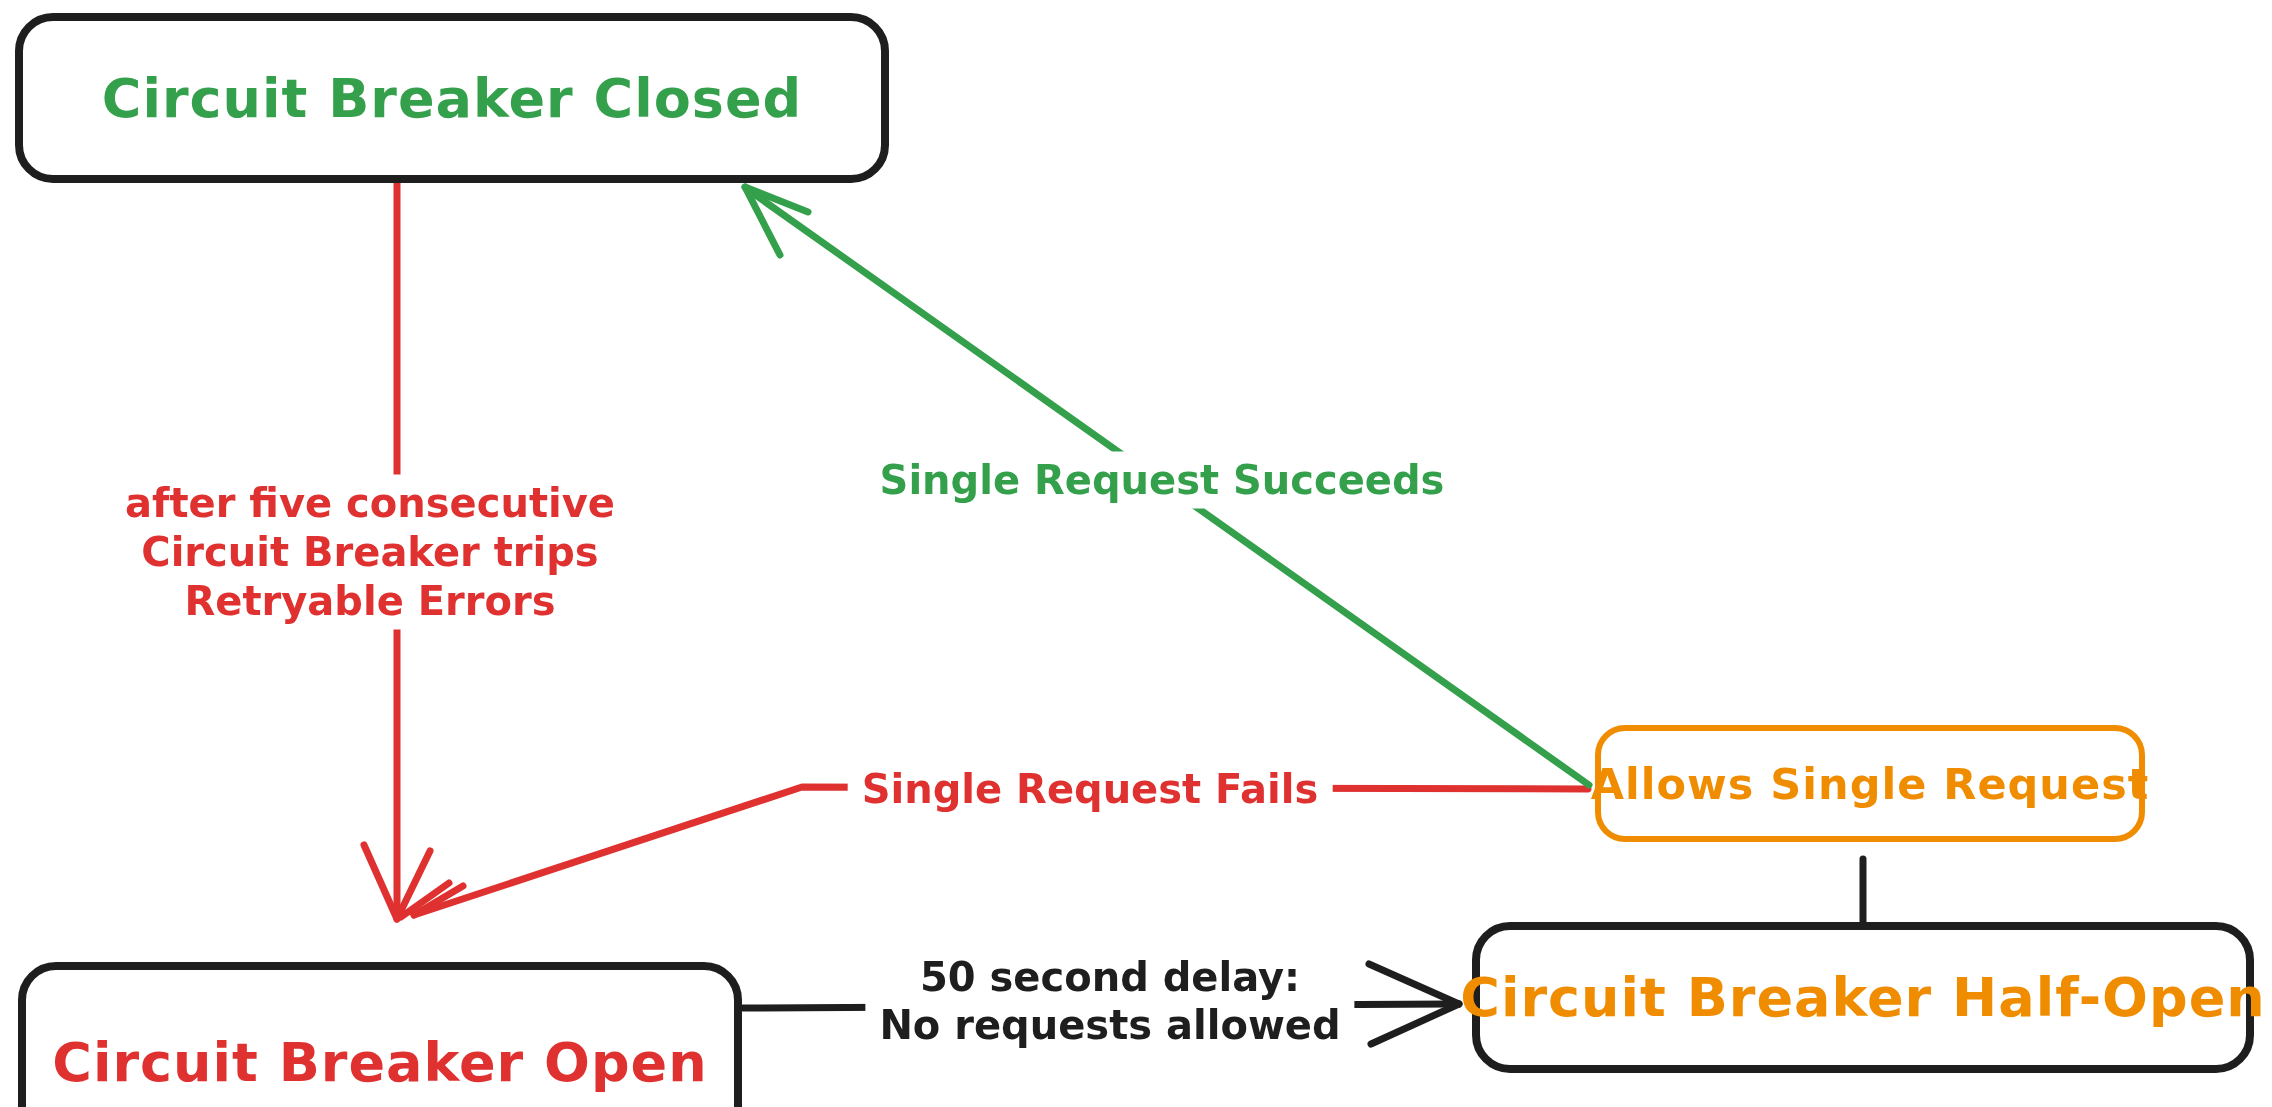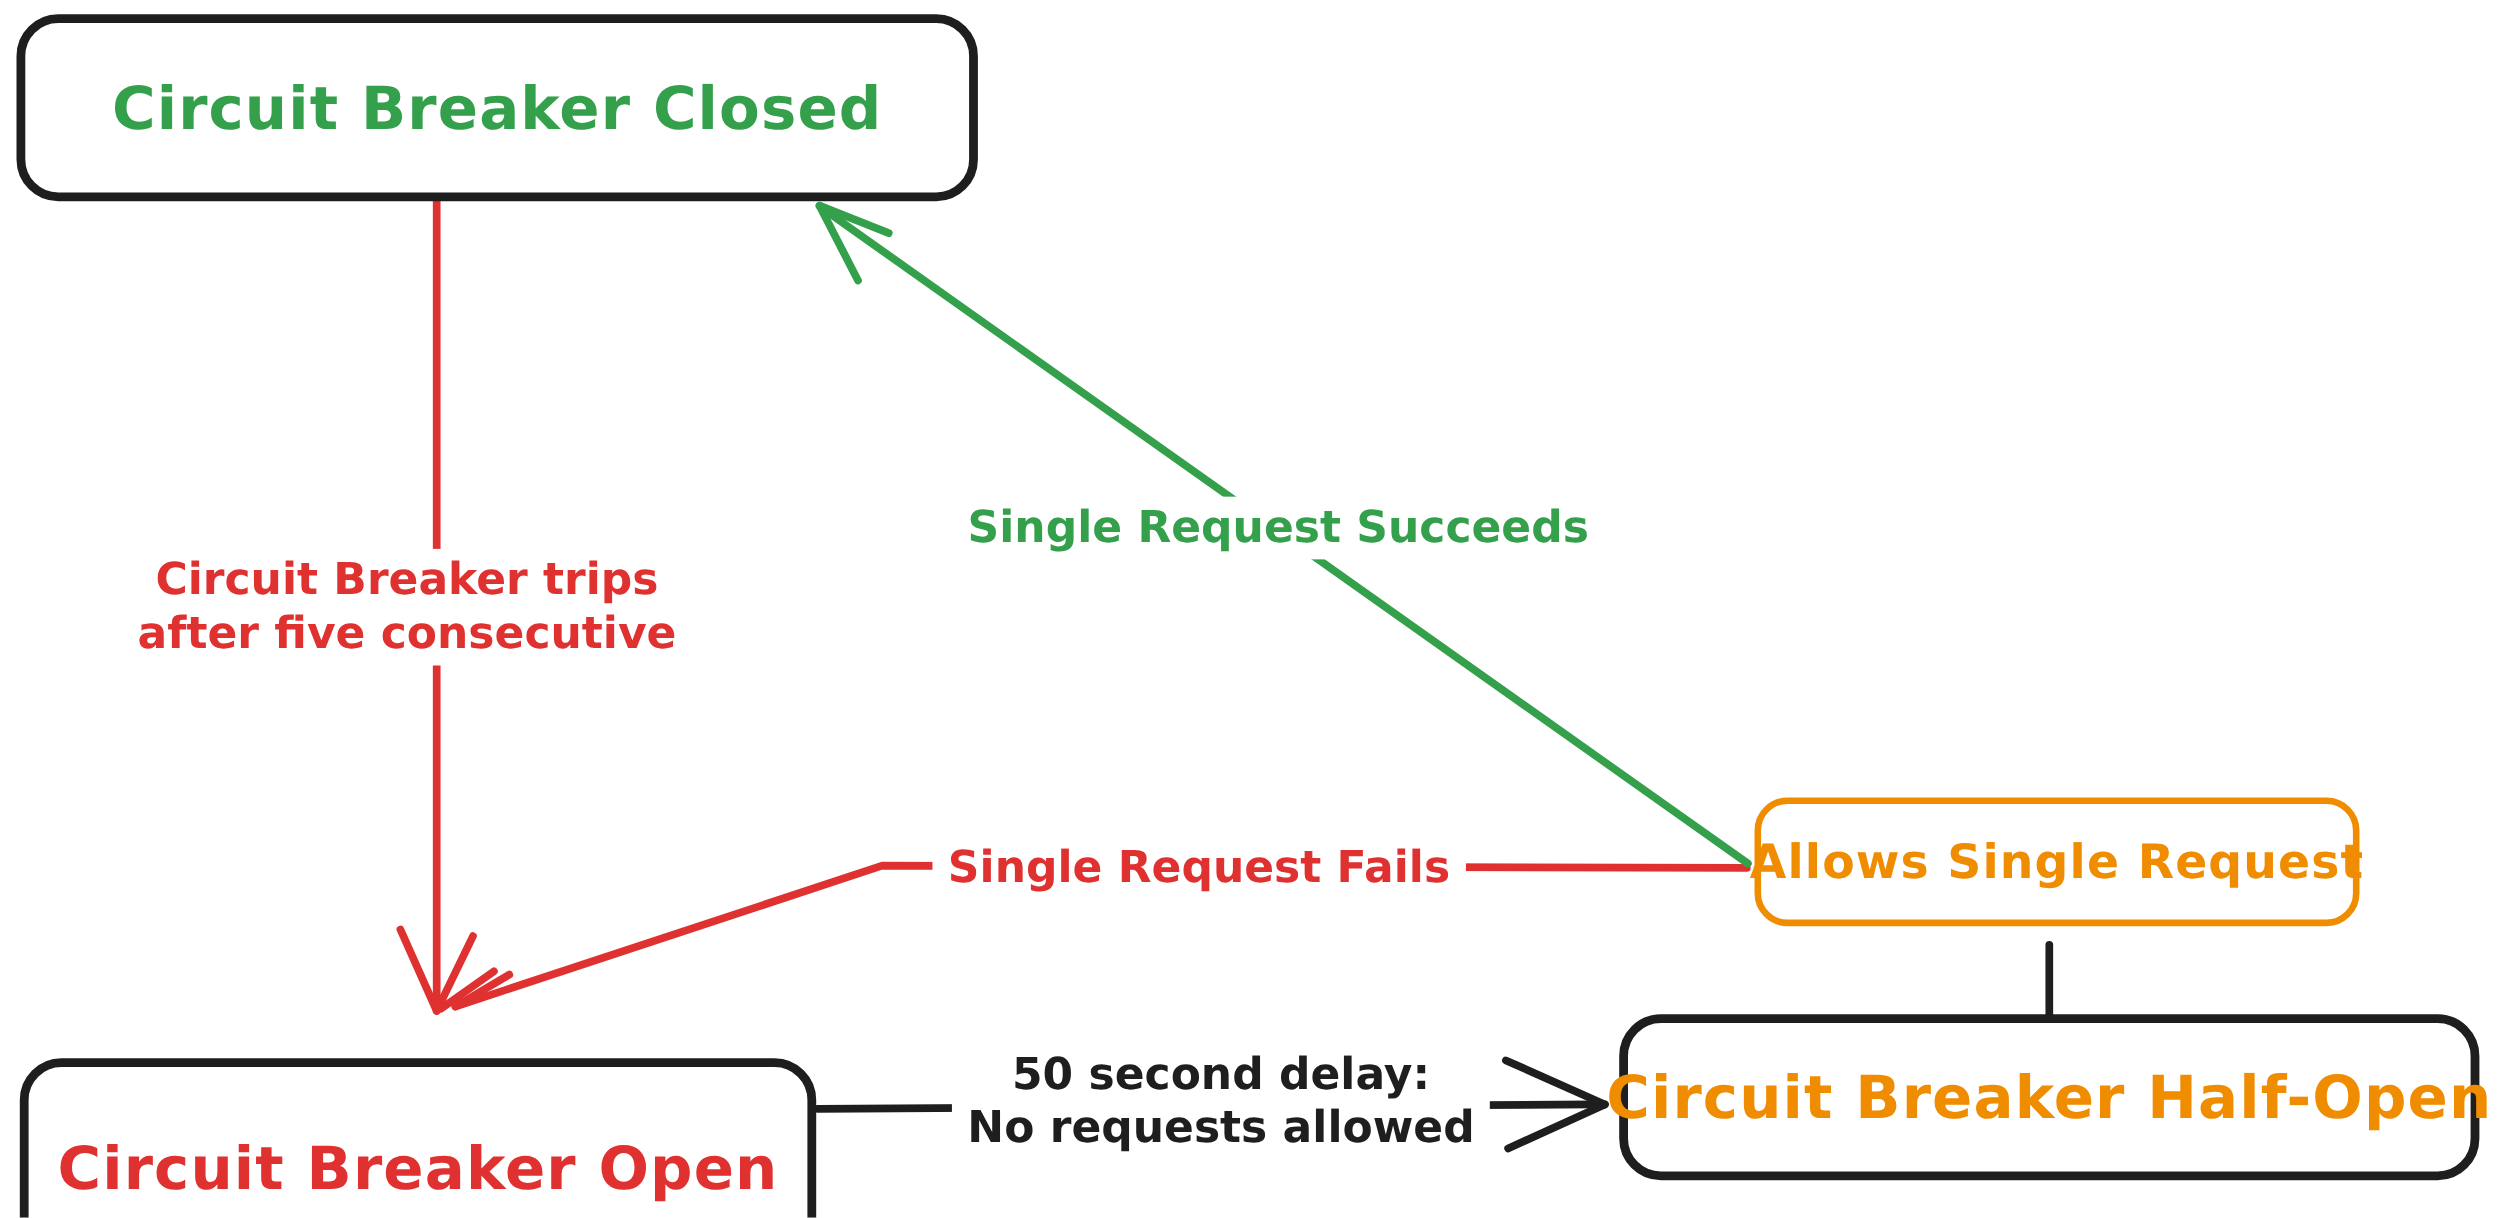--- a/index.html
+++ b/index.html
@@ -128,22 +128,23 @@
 
   <div class="node node-half-open">
     <span class="node-label text-orange">Circuit Breaker Half-Open</span>
   </div>
 
   <div class="node node-allows">
     <span class="node-label text-orange">Allows Single Request</span>
   </div>
 
   <div class="edge-label text-red label-trips">
+    <div>after five consecutive</div>
     <div>Circuit Breaker trips</div>
-    <div>after five consecutive</div>
+    <div>Retryable Errors</div>
   </div>
 
   <div class="edge-label text-green label-succeeds">Single Request Succeeds</div>
 
   <div class="edge-label text-red label-fails">Single Request Fails</div>
 
   <div class="edge-label text-ink label-delay">
     <div>50 second delay:</div>
     <div>No requests allowed</div>
   </div>

